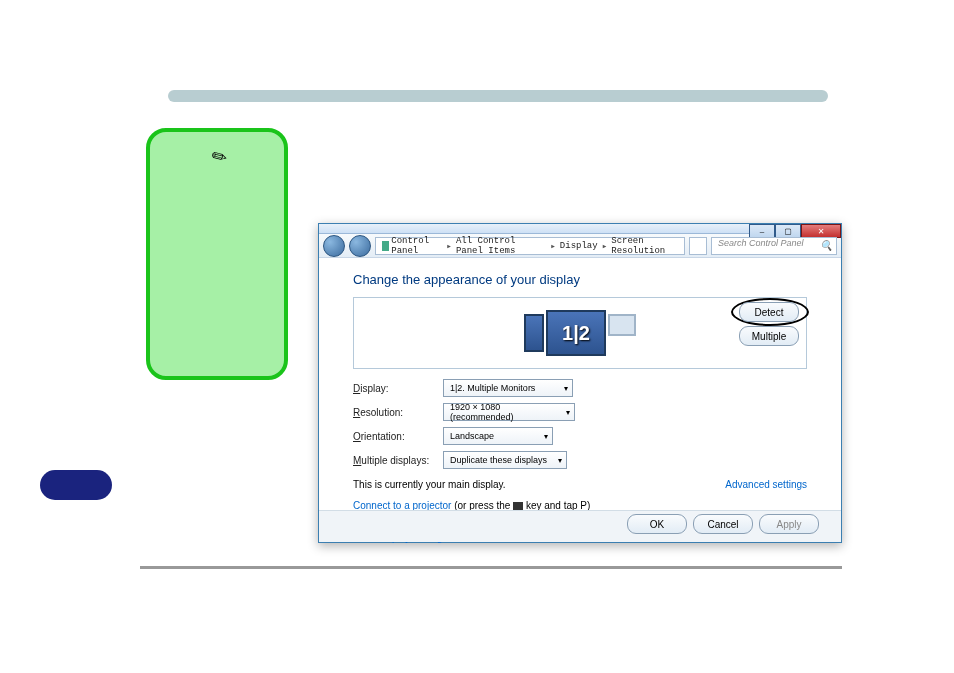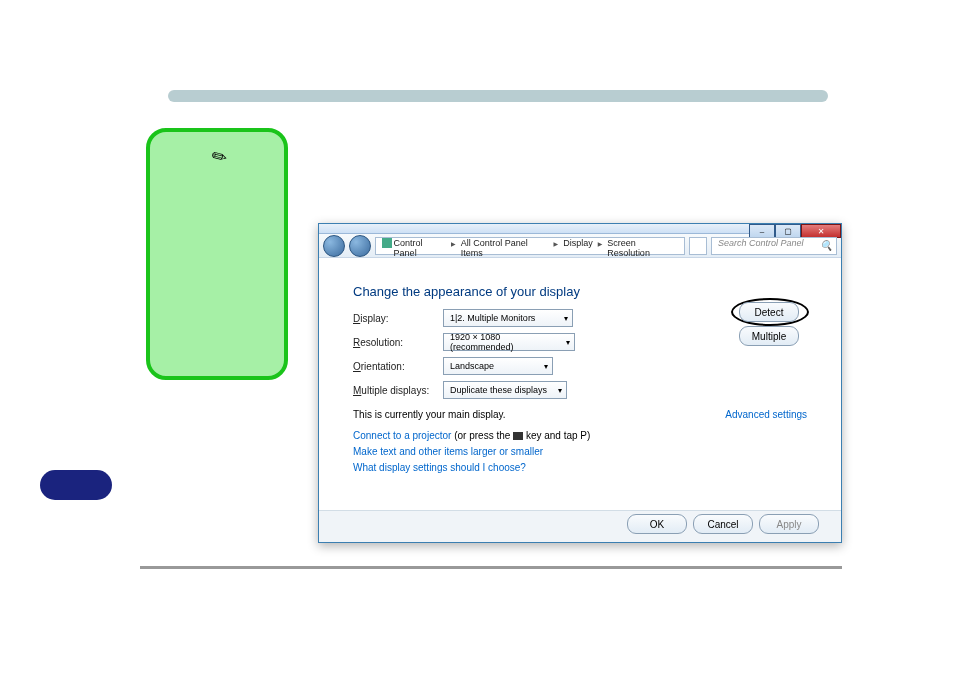--- a/index.html
+++ b/index.html
@@ -40,27 +40,27 @@
     position: absolute; top: 0; right: 0; display: flex;
   }
   .cap-btn { width: 26px; height: 14px; border: 1px solid #305a8a; background: linear-gradient(#dce9f7,#c0d7ef); font-size: 8px; display:flex;align-items:center;justify-content:center;}
   .cap-btn.close { background: linear-gradient(#e57c7c,#c23030); color:#fff; width: 40px; border-color:#7a1515;}
   
   .toolbar {
     height: 24px; background: linear-gradient(#f7fafc,#e4edf6); border-bottom: 1px solid #c8d6e6;
     display: flex; align-items: center; padding: 0 4px; gap: 4px;
   }
   .nav-btn { width: 22px; height: 22px; border-radius: 50%; background: radial-gradient(circle at 30% 30%, #8bb8e0, #3b6b9e); border:1px solid #2b5580;}
-  .breadcrumb { flex: 0 0 auto; display:flex; align-items:flex-start; gap:2px; background:#fff; border:1px solid #a8bdd4; height:18px; padding: 0 6px; font-size:9px; color:#222; width: 310px;}
+  .breadcrumb { flex: 0 0 auto; display:flex; align-items:center; gap:2px; background:#fff; border:1px solid #a8bdd4; height:18px; padding: 0 6px; font-size:9px; color:#222; width: 310px; font-family: Liberation Mono, monospace;}
   .bc-sep::after { content:"▶"; font-size:6px; color:#555; margin: 0 3px;}
   .refresh-btn { width:18px; height:18px; border:1px solid #a8bdd4; background:#fff;}
   .search-box { flex: 1; height:18px; border:1px solid #a8bdd4; background:#fff; font-size:9px; font-style:italic; color:#888; padding: 0 0 0 6px; position:relative;}
   .search-box .mag { position:absolute; right:3px; top:2px; font-size:10px; color:#5078a8;}
   
-  .content { padding: 26px 34px 10px 34px; position: relative; }
+  .content { padding: 14px 34px 10px 34px; position: relative; }
   .heading { color: #003a80; font-size: 13px; margin-bottom: 10px; }
   
   .display-area {
     border: 1px solid #b5c9da; height: 72px; background: #fff; margin-bottom: 10px; position: relative;
     display:flex; align-items:center; justify-content:center;
   }
   .monitor-preview { display:flex; align-items:center; gap:2px;}
   .mon { background: linear-gradient(#4a74b8,#2d538f); border:2px solid #1f3a5c; display:flex; align-items:center; justify-content:center;}
   .mon.small { width: 20px; height: 38px;}
   .mon.big { width: 60px; height: 46px; position:relative;}
@@ -124,20 +124,29 @@
     <div class="refresh-btn"></div>
     <div class="search-box">
       <span>Search Control Panel</span>
       <span class="mag">🔍</span>
     </div>
   </div>
 
   <div class="content">
     <div class="heading">Change the appearance of your display</div>
 
+    <div class="display-area">
+      <div class="monitor-preview">
+        <div class="mon small"></div>
+        <div class="mon big">
+          <span class="mon-text">1|2</span>
+        </div>
+        <div class="mon tiny"></div>
+      </div>
+    </div>
 
     <div class="annot-circle"></div>
     <div class="btn-stack">
       <button class="win-btn">Detect</button>
       <button class="win-btn">Multiple</button>
     </div>
 
     <div class="form-grid">
       <div class="form-label"><u>D</u><span title="Display:">isplay:</span></div>
       <div class="dropdown" style="width:130px">1|2. Multiple Monitors</div>

